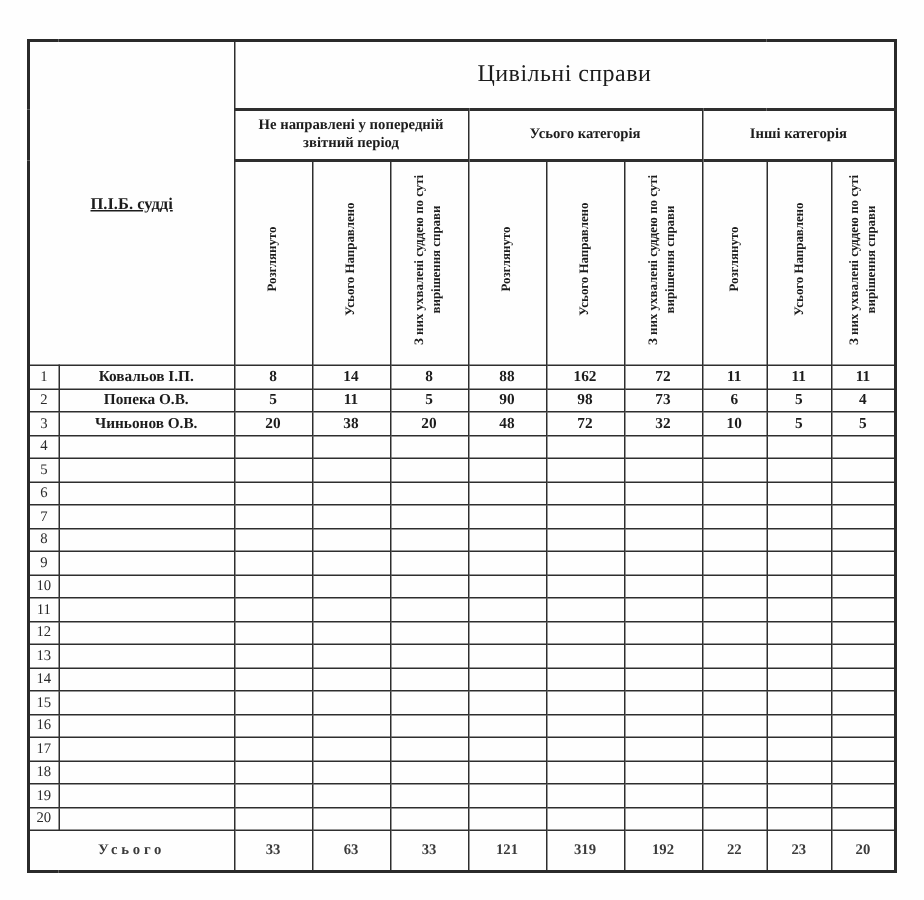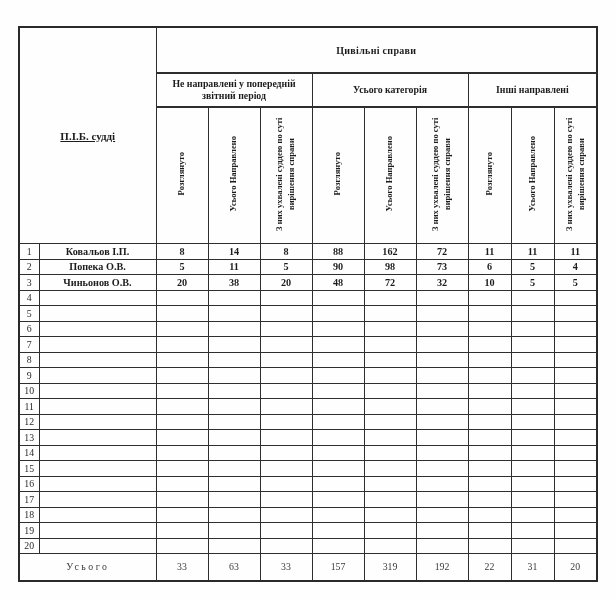--- a/index.html
+++ b/index.html
@@ -20,42 +20,42 @@
   }
   table.report td {
     border: 1.5px solid #2e2e2e;
     padding: 0;
     text-align: center;
     vertical-align: middle;
     overflow: hidden;
   }
   table.report { border: 2.2px solid #2a2a2a; }
   
-  td.title-cell { height: 44px; font-weight: bold; font-size: 10px; letter-spacing: .3px; }
+  td.title-cell { height: 44px; font-weight: normal; font-size: 16px; letter-spacing: .3px; }
   td.corner-cell { font-weight: bold; font-size: 11px; text-decoration: underline; }
   tr.r-groups td { height: 30px; font-weight: bold; font-size: 9.8px; line-height: 1.25; padding: 1px 4px; border-width: 2px 1.5px; }
   tr.r-sub td { height: 135px; vertical-align: middle; }
   .vert {
     display: inline-block;
     writing-mode: vertical-rl;
     transform: rotate(180deg);
     max-height: 124px;
     font-weight: bold;
     font-size: 8.6px;
     line-height: 1.35;
     white-space: normal;
     text-align: center;
   }
   
   tbody tr { height: 15.5px; }
   tbody td { font-size: 10.2px; }
   tbody td.num { font-size: 9.8px; color: #2a2a2a; }
   tbody td.name, tbody td.val { font-weight: bold; }
   
-  tfoot tr { height: 27px; }
+  tfoot tr { height: 27px; font-weight: bold; }
   tfoot td { border-top-width: 2px; font-size: 9.8px; color: #3a3a3a; }
   td.total-label { letter-spacing: 2.5px; }
 </style>
 </head>
 <body>
 
 <div class="sheet">
   <table class="report">
     <colgroup>
       <col style="width:20px">
@@ -71,21 +71,21 @@
         <col style="width:43px">
     </colgroup>
     <thead>
       <tr>
         <td class="corner-cell" rowspan="3" colspan="2">П.І.Б. судді</td>
         <td class="title-cell" colspan="9">Цивільні справи</td>
       </tr>
       <tr class="r-groups">
         <td colspan="3">Не направлені у попередній звітний період</td>
         <td colspan="3">Усього категорія</td>
-        <td colspan="3">Інші направлені</td>
+        <td colspan="3">Інші категорія</td>
       </tr>
       <tr class="r-sub">
         <td><span class="vert">Розглянуто</span></td>
         <td><span class="vert">Усього Направлено</span></td>
         <td><span class="vert">З них ухвалені суддею по суті вирішення справи</span></td>
         <td><span class="vert">Розглянуто</span></td>
         <td><span class="vert">Усього Направлено</span></td>
         <td><span class="vert">З них ухвалені суддею по суті вирішення справи</span></td>
         <td><span class="vert">Розглянуто</span></td>
         <td><span class="vert">Усього Направлено</span></td>
@@ -353,22 +353,22 @@
     <td class="val"></td>
     <td class="val"></td>
   </tr>
       </tbody>
     <tfoot>
       <tr>
         <td class="total-label" colspan="2">Усього</td>
         <td>33</td>
         <td>63</td>
         <td>33</td>
-        <td>157</td>
+        <td>121</td>
         <td>319</td>
         <td>192</td>
         <td>22</td>
-        <td>31</td>
+        <td>23</td>
         <td>20</td>
       </tr>
     </tfoot>
   </table>
 </div>
 
 </body></html>

